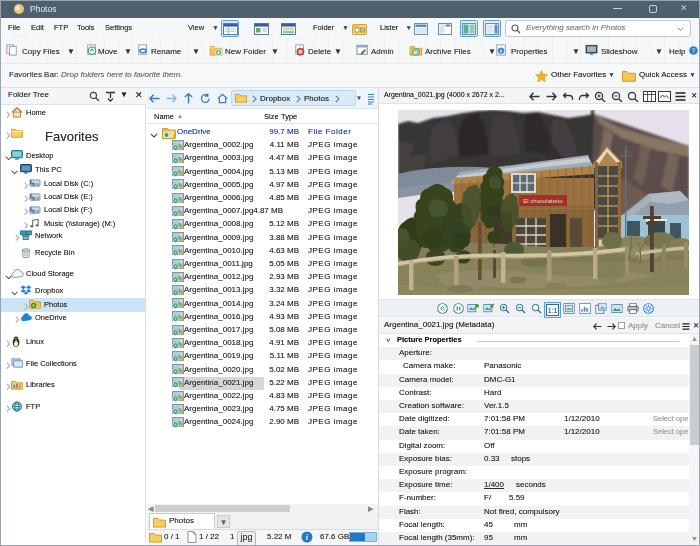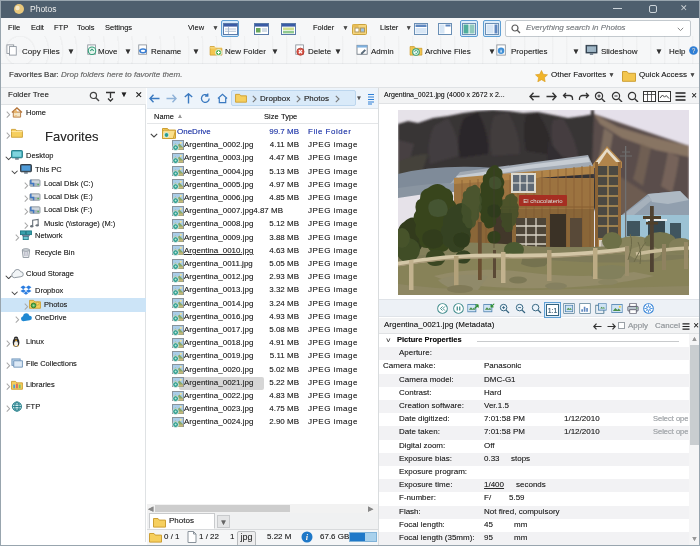--- a/index.html
+++ b/index.html
@@ -507,21 +507,21 @@
 <div class="abs" style="left:100px;top:144.6px;width:52px;text-align:right;font-size:8px;">3.88 MB</div>
 <div class="abs lsp" style="left:161px;top:144.6px;font-size:8px;">JPEG image</div>
 <div class="abs" style="left:25px;top:157.3px;"><svg width="12" height="11" viewBox="0 0 12 11">
         <rect x="0.5" y="0.5" width="11" height="9" fill="#aacde8" stroke="#8a939b"></rect>
         <path d="M1 6 l2.5 -2.6 l2 2 l1.8 -1.8 l3.7 3.6 V9.5 H1 z" fill="#8aa86a"></path>
         <path d="M1 7.5 h10 V9.5 H1 z" fill="#c9b87a"></path>
         <circle cx="8.8" cy="2.8" r="1.1" fill="#f3e39f"></circle>
         <circle cx="3.6" cy="7.6" r="2.9" fill="#2e9e8f" stroke="#f2f2f2" stroke-width="0.8"></circle>
         <path d="M2.6 7.6 a1 1 0 0 0 2 0 a1 1 0 0 0 -2 0" fill="#bfe6da"></path>
       </svg></div>
-<div class="abs" style="left:37px;top:157.8px;font-size:8px;text-decoration:underline;">Argentina_0010.jpg</div>
+<div class="abs" style="left:37px;top:157.8px;font-size:8px;">Argentina_0010.jpg</div>
 <div class="abs" style="left:100px;top:157.8px;width:52px;text-align:right;font-size:8px;">4.63 MB</div>
 <div class="abs lsp" style="left:161px;top:157.8px;font-size:8px;">JPEG image</div>
 <div class="abs" style="left:25px;top:170.5px;"><svg width="12" height="11" viewBox="0 0 12 11">
         <rect x="0.5" y="0.5" width="11" height="9" fill="#aacde8" stroke="#8a939b"></rect>
         <path d="M1 6 l2.5 -2.6 l2 2 l1.8 -1.8 l3.7 3.6 V9.5 H1 z" fill="#8aa86a"></path>
         <path d="M1 7.5 h10 V9.5 H1 z" fill="#c9b87a"></path>
         <circle cx="8.8" cy="2.8" r="1.1" fill="#f3e39f"></circle>
         <circle cx="3.6" cy="7.6" r="2.9" fill="#2e9e8f" stroke="#f2f2f2" stroke-width="0.8"></circle>
         <path d="M2.6 7.6 a1 1 0 0 0 2 0 a1 1 0 0 0 -2 0" fill="#bfe6da"></path>
       </svg></div>
@@ -973,21 +973,21 @@
 <div class="abs" style="left:314px;top:3px;font-size:7.5px;color:#222;">✕</div>
 </div>
 <div class="abs" style="left:0;top:246px;width:321px;height:211px;background:#fff;"></div>
 <div class="abs" style="left:0;top:246.0px;width:310px;height:13.2px;background:#fff;"></div>
 <div class="abs" style="left:7px;top:248.0px;font-size:8px;color:#444;">˅</div>
 <div class="abs" style="left:18px;top:247.0px;font-size:7.5px;font-weight:bold;color:#111;">Picture Properties</div>
 <div class="abs" style="left:98px;top:253.0px;width:202px;height:1px;background:#c8cacc;"></div>
 <div class="abs" style="left:0;top:259.2px;width:310px;height:13.2px;background:#f2f2f4;"></div>
 <div class="abs" style="left:20px;top:260.2px;font-size:8px;">Aperture:</div>
 <div class="abs" style="left:0;top:272.4px;width:310px;height:13.2px;background:#ffffff;"></div>
-<div class="abs" style="left:4px;top:273.4px;font-size:8px;">Camera make:</div>
+<div class="abs" style="left:24px;top:273.4px;font-size:8px;">Camera make:</div>
 <div class="abs" style="left:105px;top:273.4px;font-size:8px;">Panasonic</div>
 <div class="abs" style="left:0;top:285.6px;width:310px;height:13.2px;background:#f2f2f4;"></div>
 <div class="abs" style="left:20px;top:286.6px;font-size:8px;">Camera model:</div>
 <div class="abs" style="left:105px;top:286.6px;font-size:8px;">DMC-G1</div>
 <div class="abs" style="left:0;top:298.8px;width:310px;height:13.2px;background:#ffffff;"></div>
 <div class="abs" style="left:20px;top:299.8px;font-size:8px;">Contrast:</div>
 <div class="abs" style="left:105px;top:299.8px;font-size:8px;">Hard</div>
 <div class="abs" style="left:0;top:312.0px;width:310px;height:13.2px;background:#f2f2f4;"></div>
 <div class="abs" style="left:20px;top:313.0px;font-size:8px;">Creation software:</div>
 <div class="abs" style="left:105px;top:313.0px;font-size:8px;">Ver.1.5</div>

